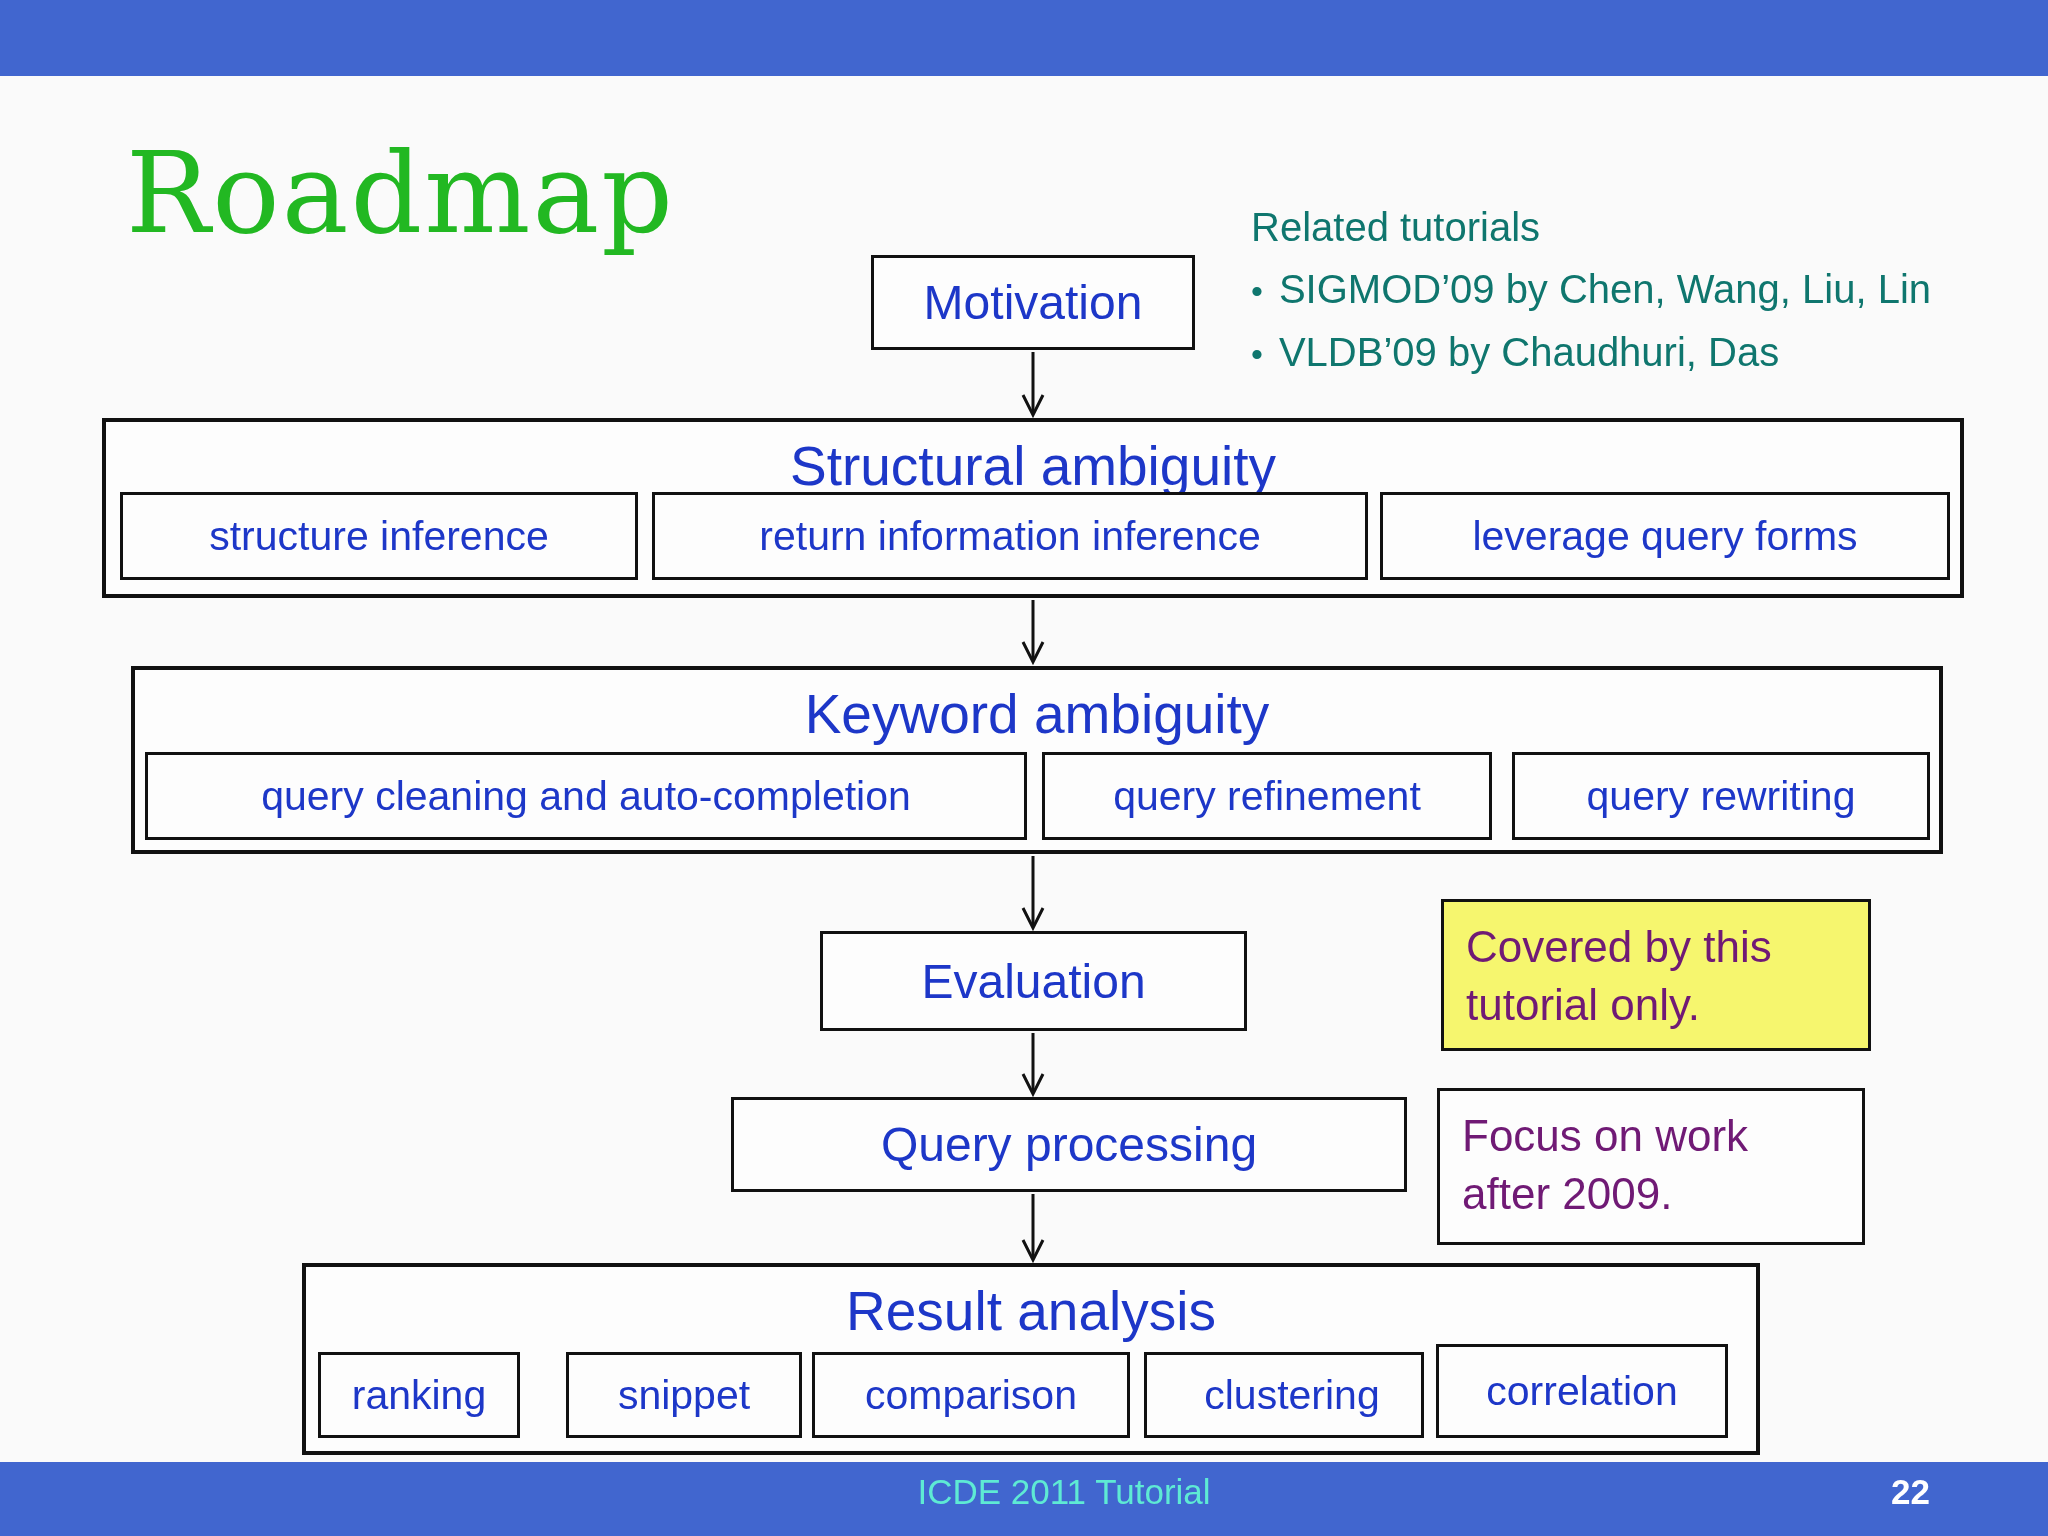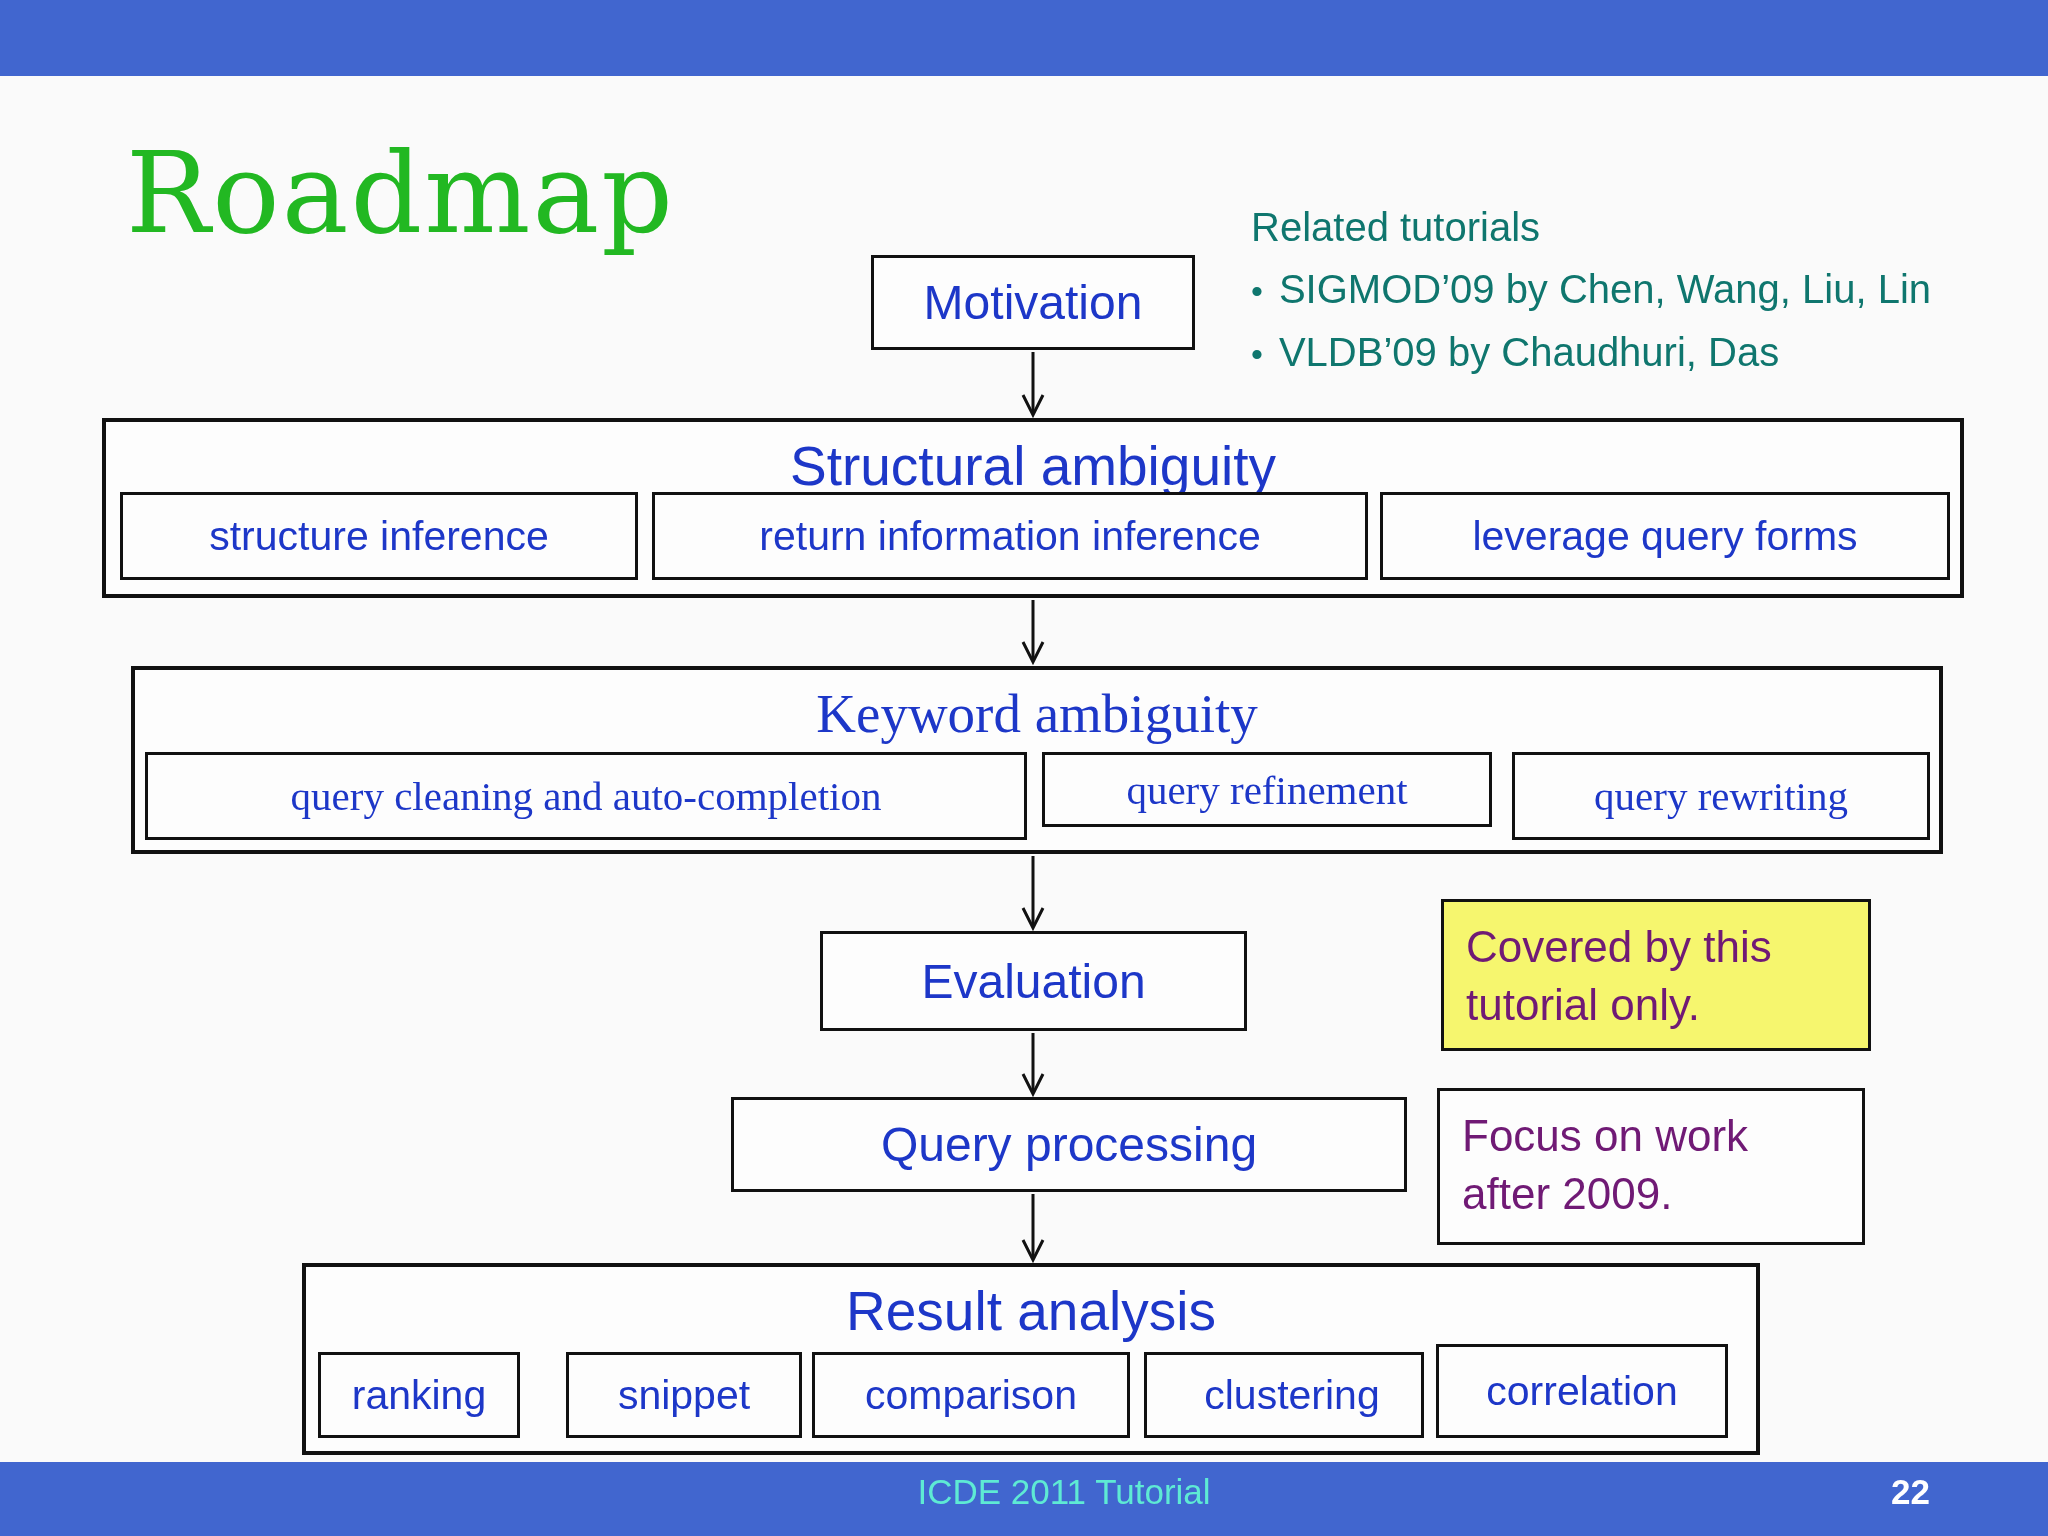--- a/index.html
+++ b/index.html
@@ -80,24 +80,24 @@
 
   <div class="box" style="left:871px;top:255px;width:324px;height:95px;">Motivation</div>
 
   <div class="group" style="left:102px;top:418px;width:1862px;height:180px;">
     <div class="gtitle">Structural ambiguity</div>
     <div class="box gchild" style="left:14px;top:70px;width:518px;height:88px;">structure inference</div>
     <div class="box gchild" style="left:546px;top:70px;width:716px;height:88px;">return information inference</div>
     <div class="box gchild" style="left:1274px;top:70px;width:570px;height:88px;">leverage query forms</div>
   </div>
 
-  <div class="group" style="left:131px;top:666px;width:1812px;height:188px;font-family:Liberation Serif, serif;">
+  <div class="group" style="left:131px;top:666px;width:1812px;height:188px;">
     <div class="gtitle">Keyword ambiguity</div>
     <div class="box gchild" style="left:10px;top:82px;width:882px;height:88px;">query cleaning and auto-completion</div>
-    <div class="box gchild" style="left:907px;top:82px;width:450px;height:75px;">query refinement</div>
+    <div class="box gchild" style="left:907px;top:82px;width:450px;height:88px;">query refinement</div>
     <div class="box gchild" style="left:1377px;top:82px;width:418px;height:88px;">query rewriting</div>
   </div>
 
   <div class="box" style="left:820px;top:931px;width:427px;height:100px;">Evaluation</div>
 
   <div class="note note-yellow" style="left:1441px;top:899px;width:430px;height:152px;">Covered by this tutorial only.</div>
 
   <div class="box" style="left:731px;top:1097px;width:676px;height:95px;">Query processing</div>
 
   <div class="note" style="left:1437px;top:1088px;width:428px;height:157px;">Focus on work after 2009.</div>

